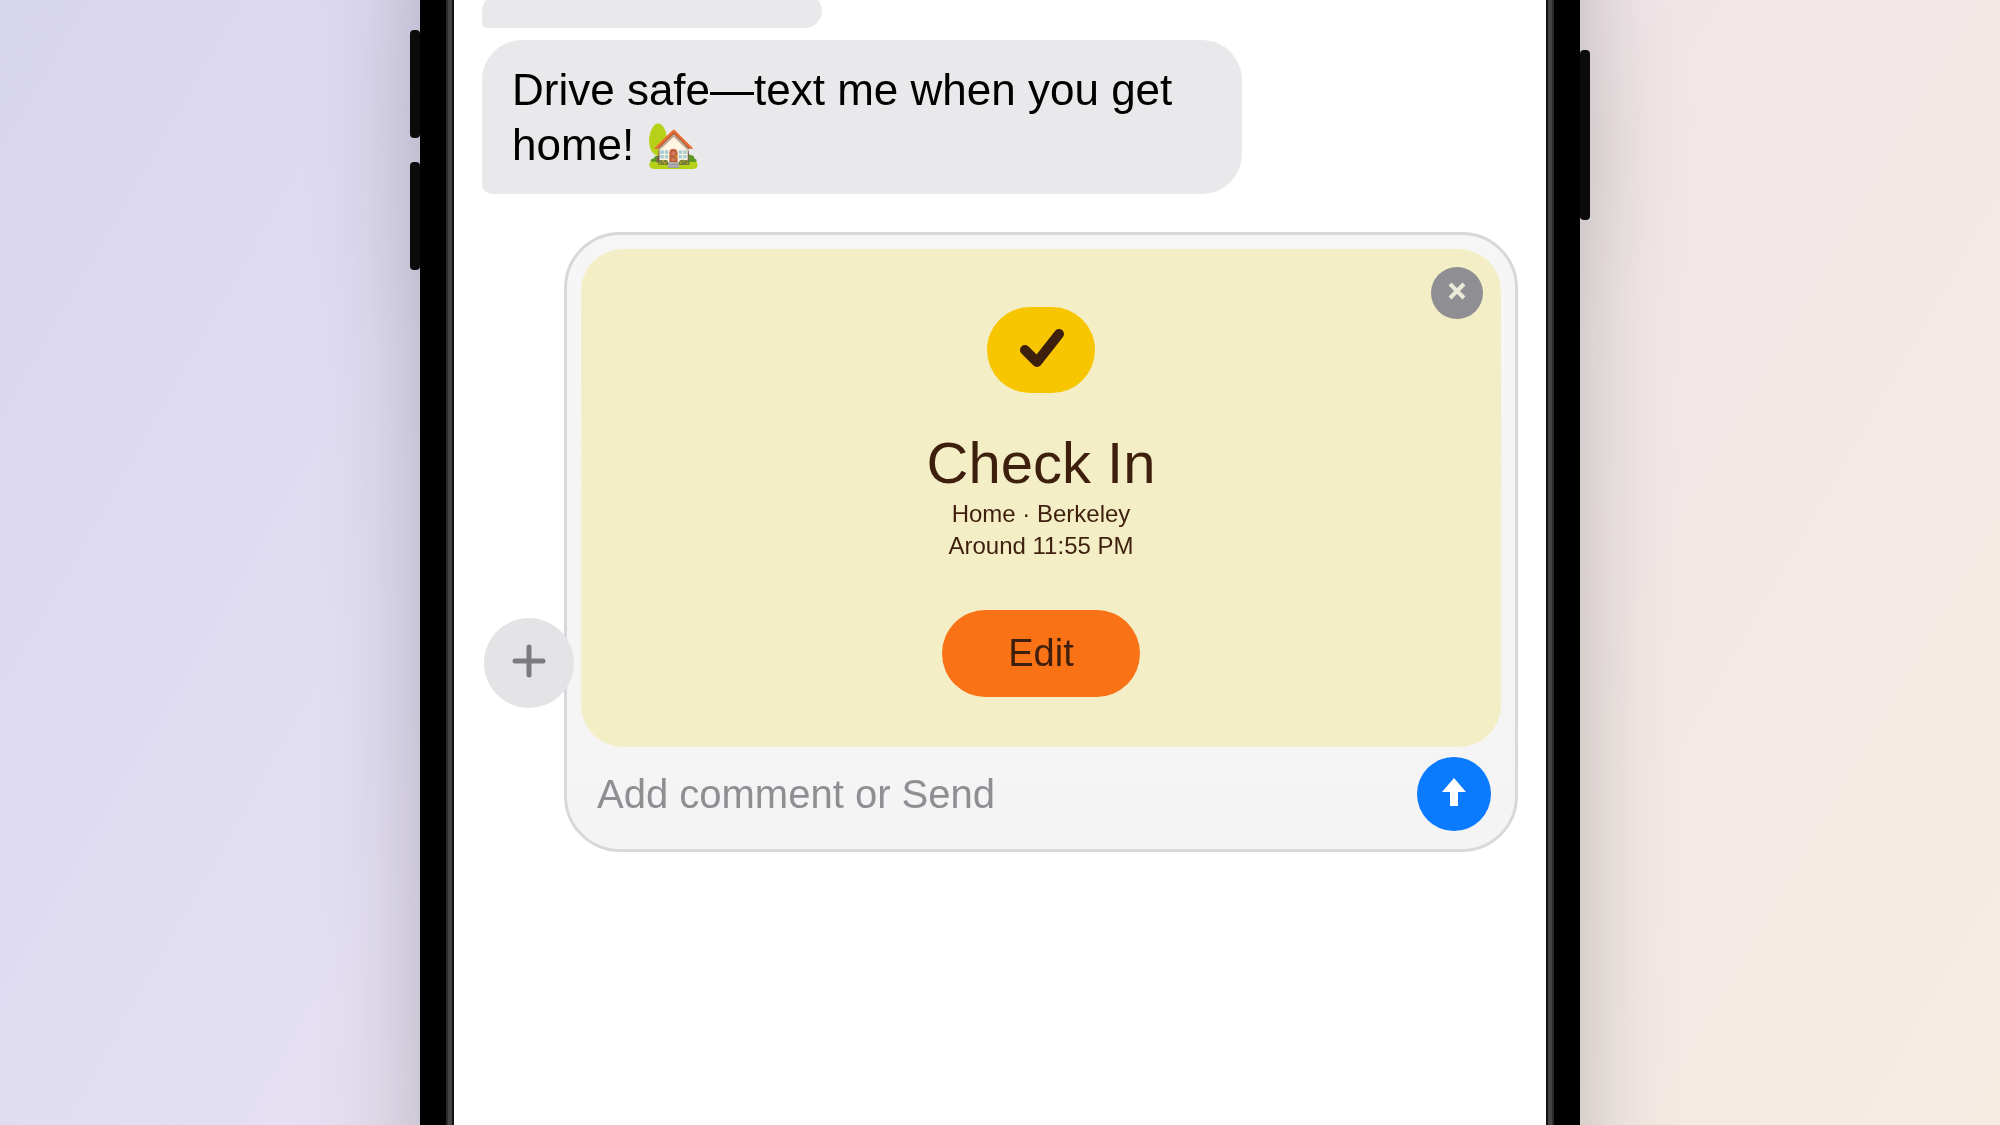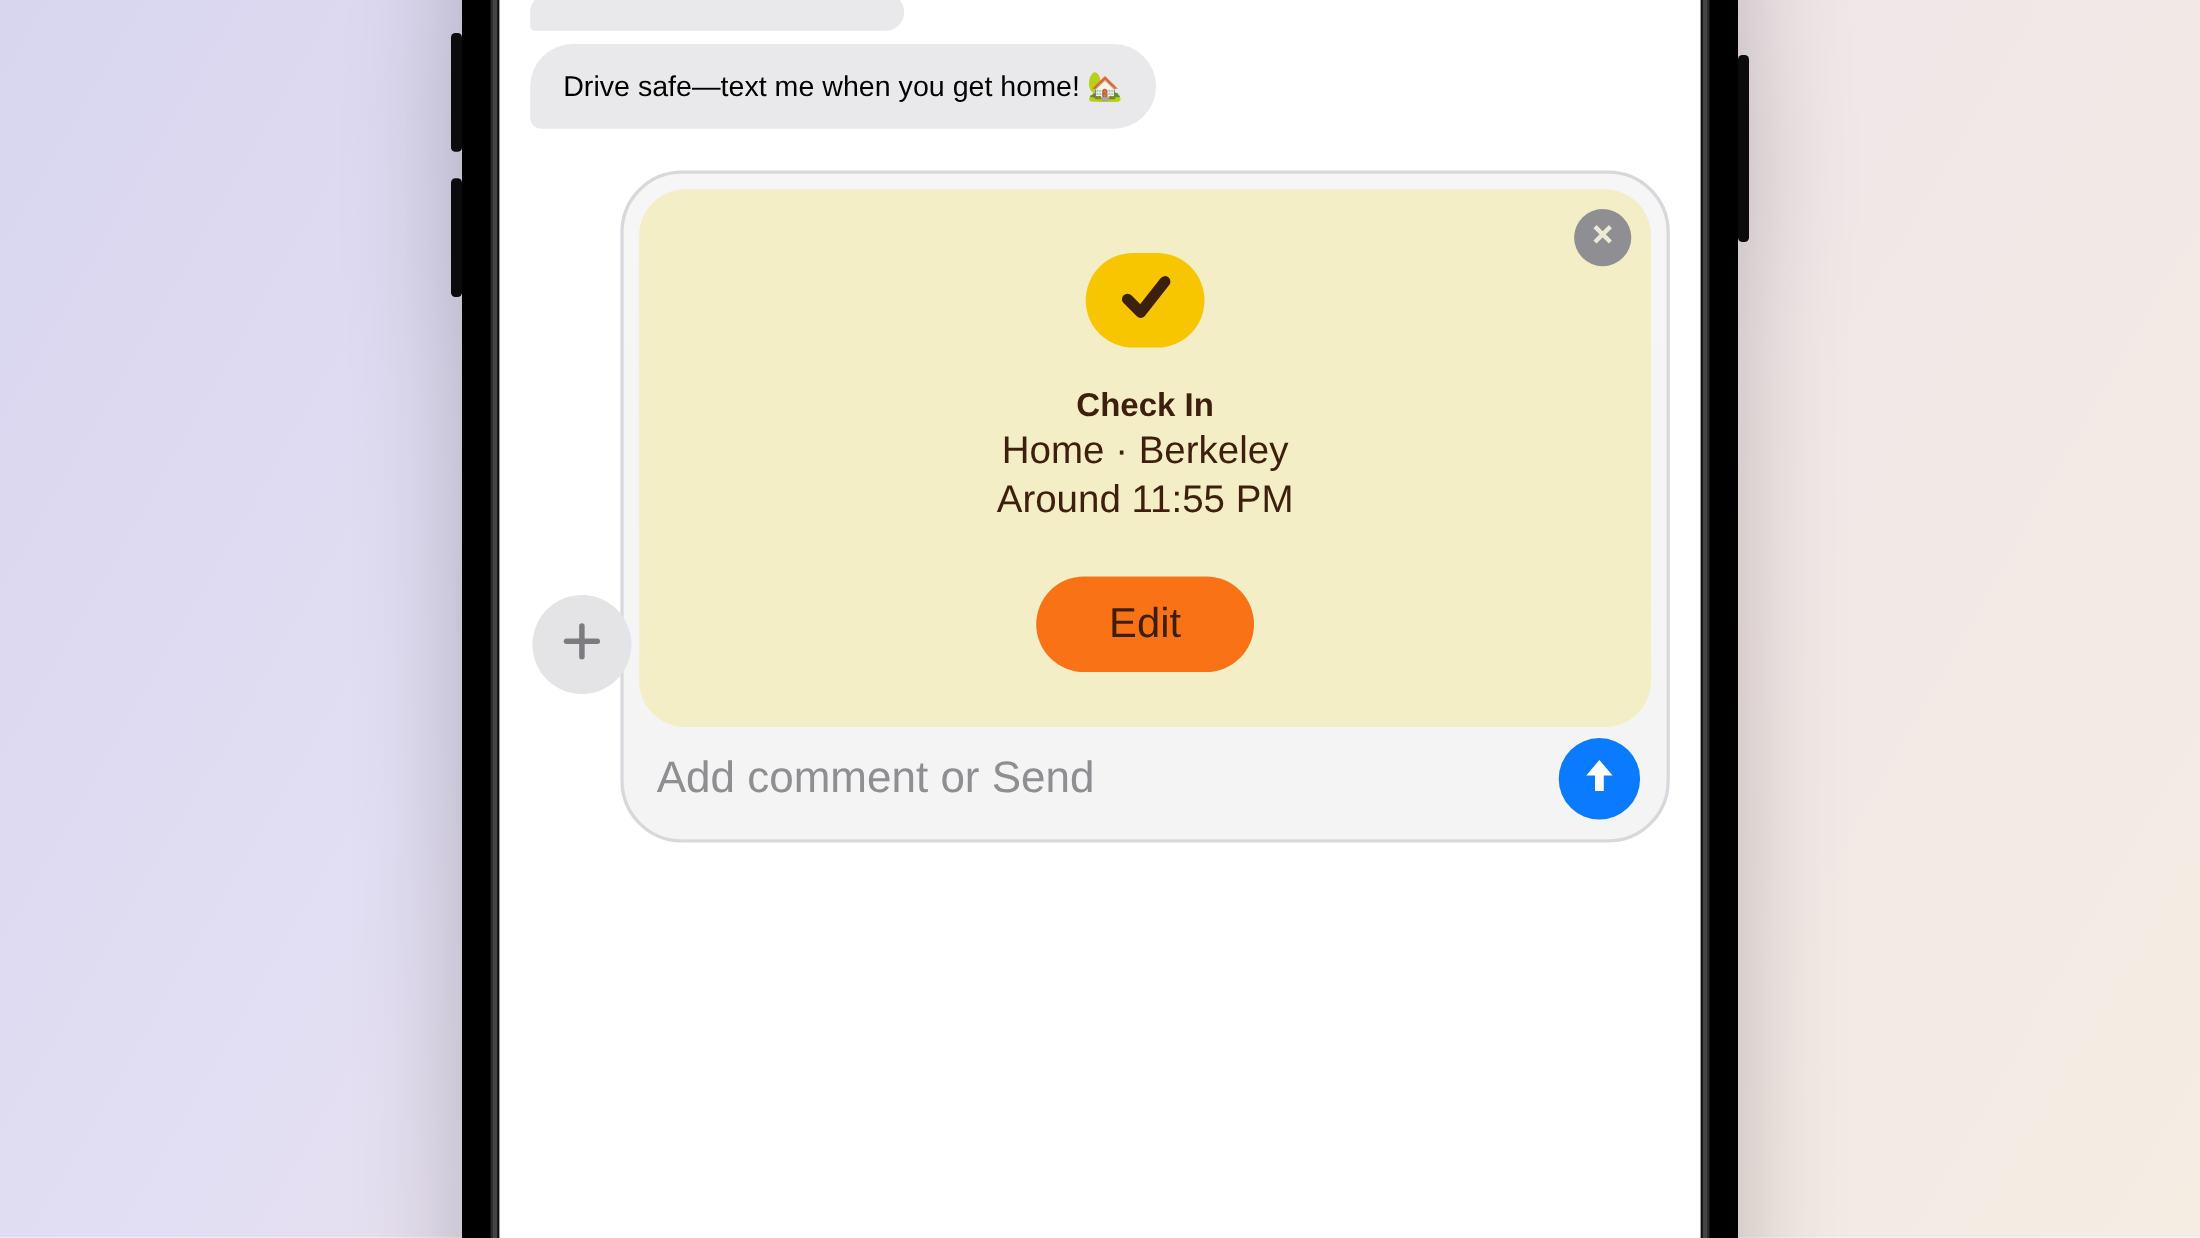--- a/index.html
+++ b/index.html
@@ -68,21 +68,21 @@
     height: 1126px;          
     padding-top: 380px;      
   }
 
   
   .bubble-row { display:flex; padding:0 28px 18px 28px; }
   .bubble-in {
     max-width: 760px;
     background: #e9e9eb;
     color: #000;
-    font-size: 26px;
+    font-size: 44px;
     line-height: 1.25;
     padding: 22px 30px;
     border-radius: 40px;
     border-bottom-left-radius: 10px;
   }
   .top-trim {
     margin: 0 28px 12px 28px;
     width: 340px; height: 34px;
     background:#e9e9eb;
     border-radius:40px;
@@ -120,26 +120,26 @@
   .check-icon {
     width: 108px; height: 86px;
     background: #f7c600;
     border-radius: 44px;
     display:flex; align-items:center; justify-content:center;
     margin-bottom: 36px;
   }
   .check-icon svg { width:52px; height:52px; stroke:#3d1f0d; stroke-width:10; fill:none; stroke-linecap:round; stroke-linejoin:round; }
 
   .checkin-title {
-    font-size: 30px;
-    font-weight: 700;
+    font-size: 58px;
+    font-weight: 400;
     color: #3e1f0d;
   }
   .checkin-sub {
-    font-size: 35px;
+    font-size: 24px;
     color: #3e1f0d;
     margin-top: 4px;
     text-align:center;
   }
   .edit-btn {
     margin-top: 50px;
     background: #f97316;
     color: #3e1f0d;
     font-size: 38px;
     font-weight: 500;

